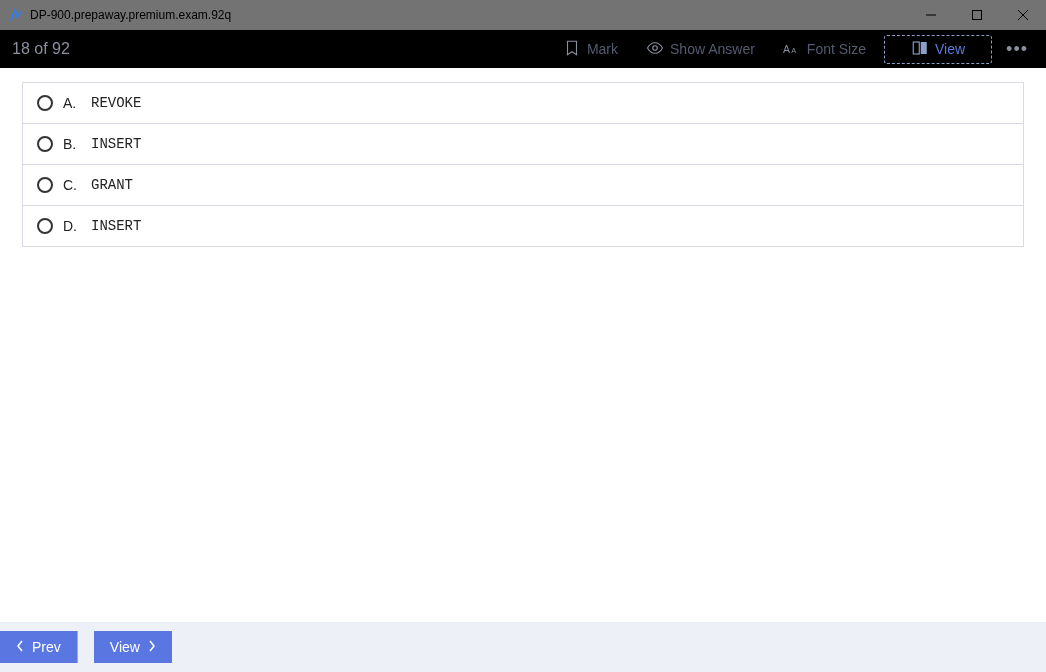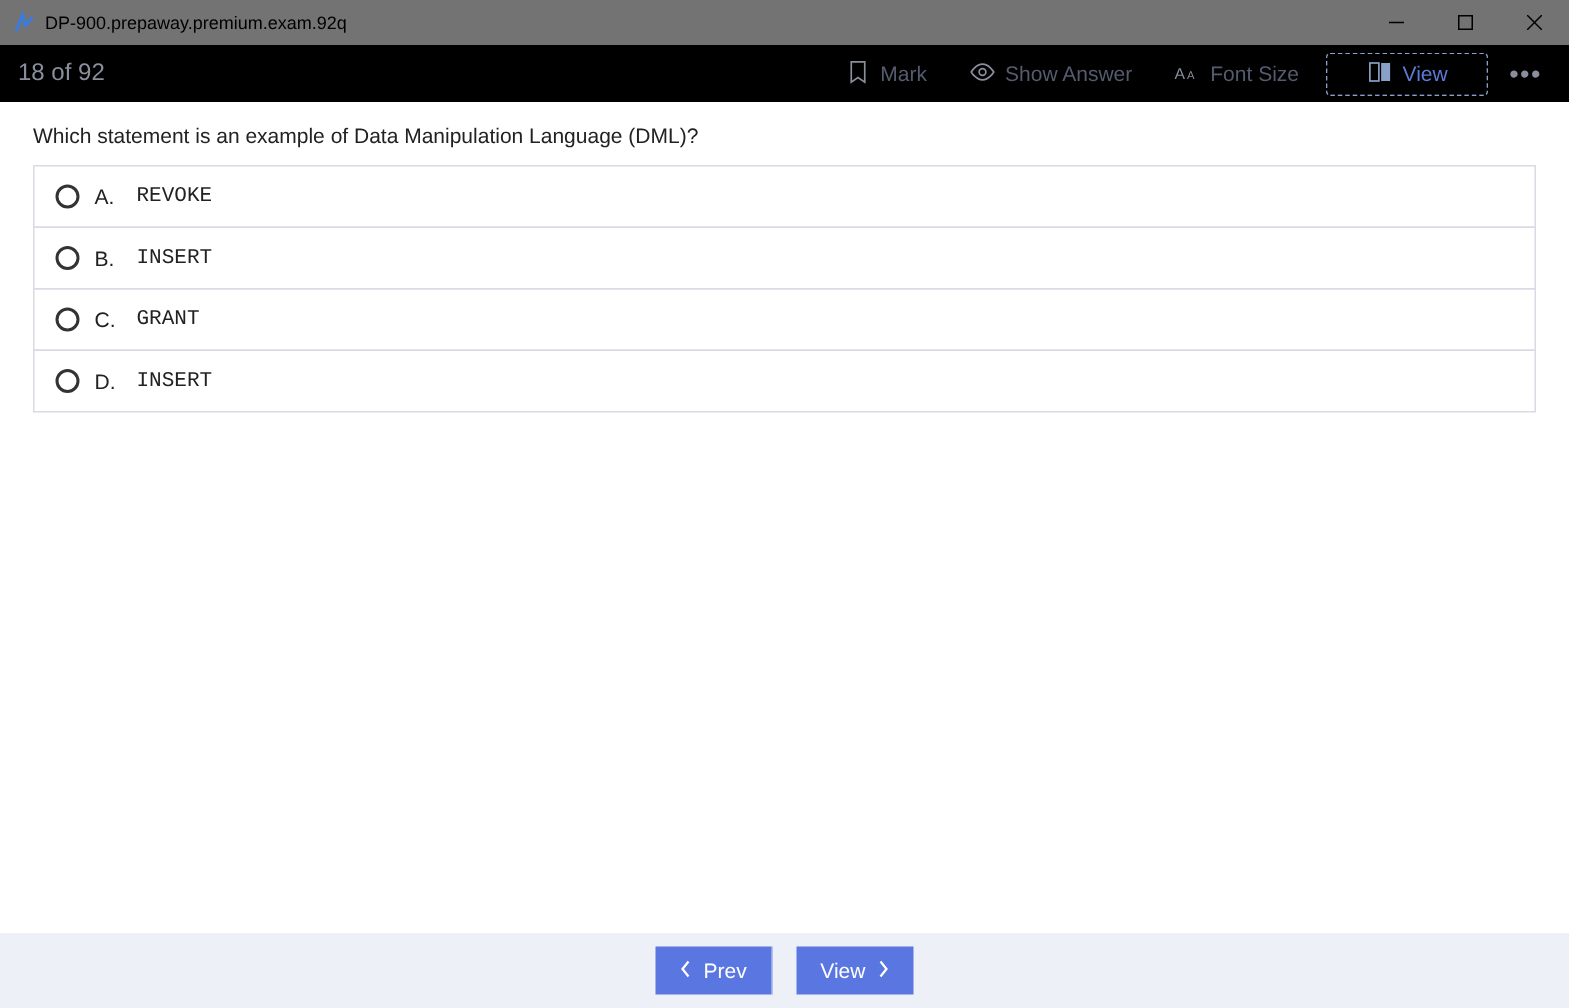--- a/index.html
+++ b/index.html
@@ -101,21 +101,21 @@
     .choice .answer {
       font-family: "Courier New", monospace;
       font-size: 14px;
       color: #222;
     }
     .footer {
       height: 50px;
       background: #edf0f7;
       display: flex;
       align-items: center;
-      justify-content: center;
+      justify-content: flex-start;
       gap: 16px;
     }
     .nav-btn {
       background: #5a76e0;
       color: #fff;
       height: 32px;
       padding: 0 16px;
       display: flex;
       align-items: center;
       gap: 8px;
@@ -191,21 +191,20 @@
           <rect x="3" y="4" width="8" height="16" fill="none" stroke="#8aa0c8" stroke-width="1.5"></rect>
           <rect x="13" y="4" width="8" height="16" fill="#8aa0c8"></rect>
         </svg>
     </span>
     <span>View</span>
   </div>
   <span class="ellipsis">•••</span>
 </div>
 
 <div class="content">
-  <div class="question-text">Which statement is an example of Data Manipulation Language (DML)?</div>
   <div id="choices">
       <div class="choice">
         <span class="radio"></span>
         <span class="letter">A.</span>
         <span class="answer">REVOKE</span>
       </div>
       <div class="choice">
         <span class="radio"></span>
         <span class="letter">B.</span>
         <span class="answer">INSERT</span>

